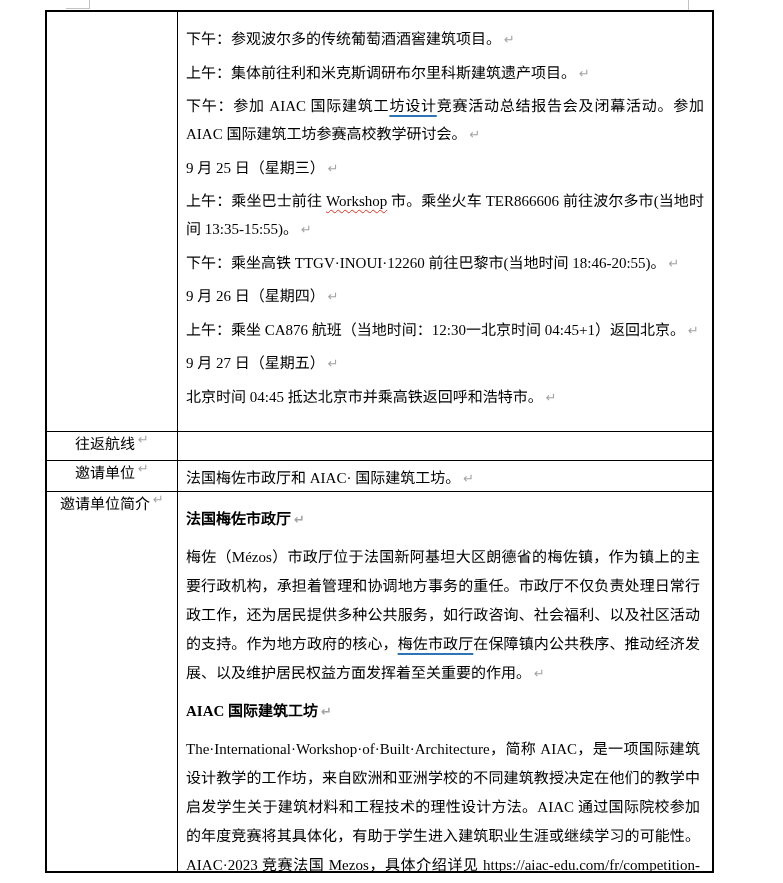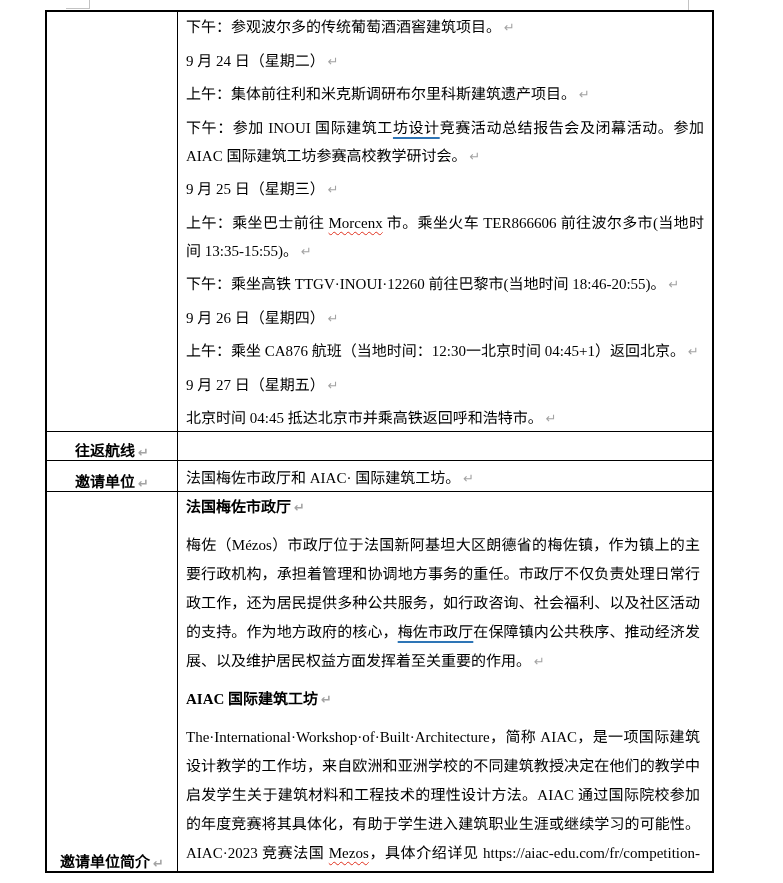--- a/index.html
+++ b/index.html
@@ -23,28 +23,27 @@
     position:absolute; left:45px; top:10px;
     width:669px; height:863px;
     border:2px solid #000;
     background:#fff;
   }
   .row { display:flex; }
   .row + .row { border-top:1px solid #000; }
   .cell-label {
     width:131px; flex:0 0 131px;
     border-right:1px solid #000;
-    display:flex; align-items:flex-end; justify-content:center;
+    display:flex; align-items:flex-start; justify-content:center;
     text-align:center;
     font-size:15px;
-    font-weight:bold;
   }
   .cell-content {
     flex:1 1 auto;
-    padding:1px 8px 0 8px;
+    padding:13px 8px 0 8px;
     font-size:15px;
     text-align:justify;
     overflow:hidden;
   }
   .row-itinerary { height:419px; }
   .row-route     { height:29px;  }
   .row-inviter   { height:31px;  }
   .row-intro     { height:380px; }
   .row-route .cell-content, .row-inviter .cell-content {
     display:flex; align-items:center; padding-top:0;
@@ -80,25 +79,24 @@
   <div class="crop crop-l-h"></div>
   <div class="crop crop-r-v"></div>
   <div class="crop crop-r-h"></div>
 
   <div class="doc-table">
 
     <div class="row row-itinerary">
       <div class="cell-label"></div>
       <div class="cell-content">
         <p><span>下午：参观波尔多的传统葡萄酒酒窖建筑项目。</span><span class="pm">↵</span></p>
-        <p><span>9 月 24 日（星期二）</span><span class="pm">↵</span></p>
         <p><span>上午：集体前往利和米克斯调研布尔里科斯建筑遗产项目。</span><span class="pm">↵</span></p>
-        <p><span>下午：参加 INOUI 国际建筑工</span><span class="u-blue">坊设计</span><span>竞赛活动总结报告会及闭幕活动。参加 AIAC 国际建筑工坊参赛高校教学研讨会。</span><span class="pm">↵</span></p>
+        <p><span>下午：参加 AIAC 国际建筑工</span><span class="u-blue">坊设计</span><span>竞赛活动总结报告会及闭幕活动。参加 AIAC 国际建筑工坊参赛高校教学研讨会。</span><span class="pm">↵</span></p>
         <p><span>9 月 25 日（星期三）</span><span class="pm">↵</span></p>
-        <p><span>上午：乘坐巴士前往 </span><span class="u-red">Morcenx</span><span> 市。乘坐火车 TER866606 前往波尔多市(当地时间 13:35-15:55)。</span><span class="pm">↵</span></p>
+        <p><span>上午：乘坐巴士前往 </span><span class="u-red">Workshop</span><span> 市。乘坐火车 TER866606 前往波尔多市(当地时间 13:35-15:55)。</span><span class="pm">↵</span></p>
         <p><span>下午：乘坐高铁 TTGV·INOUI·12260 前往巴黎市(当地时间 18:46-20:55)。</span><span class="pm">↵</span></p>
         <p><span>9 月 26 日（星期四）</span><span class="pm">↵</span></p>
         <p><span>上午：乘坐 CA876 航班（当地时间：12:30一北京时间 04:45+1）返回北京。</span><span class="pm">↵</span></p>
         <p><span>9 月 27 日（星期五）</span><span class="pm">↵</span></p>
         <p><span>北京时间 04:45 抵达北京市并乘高铁返回呼和浩特市。</span><span class="pm">↵</span></p>
       </div>
     </div>
 
     <div class="row row-route">
       <div class="cell-label">

